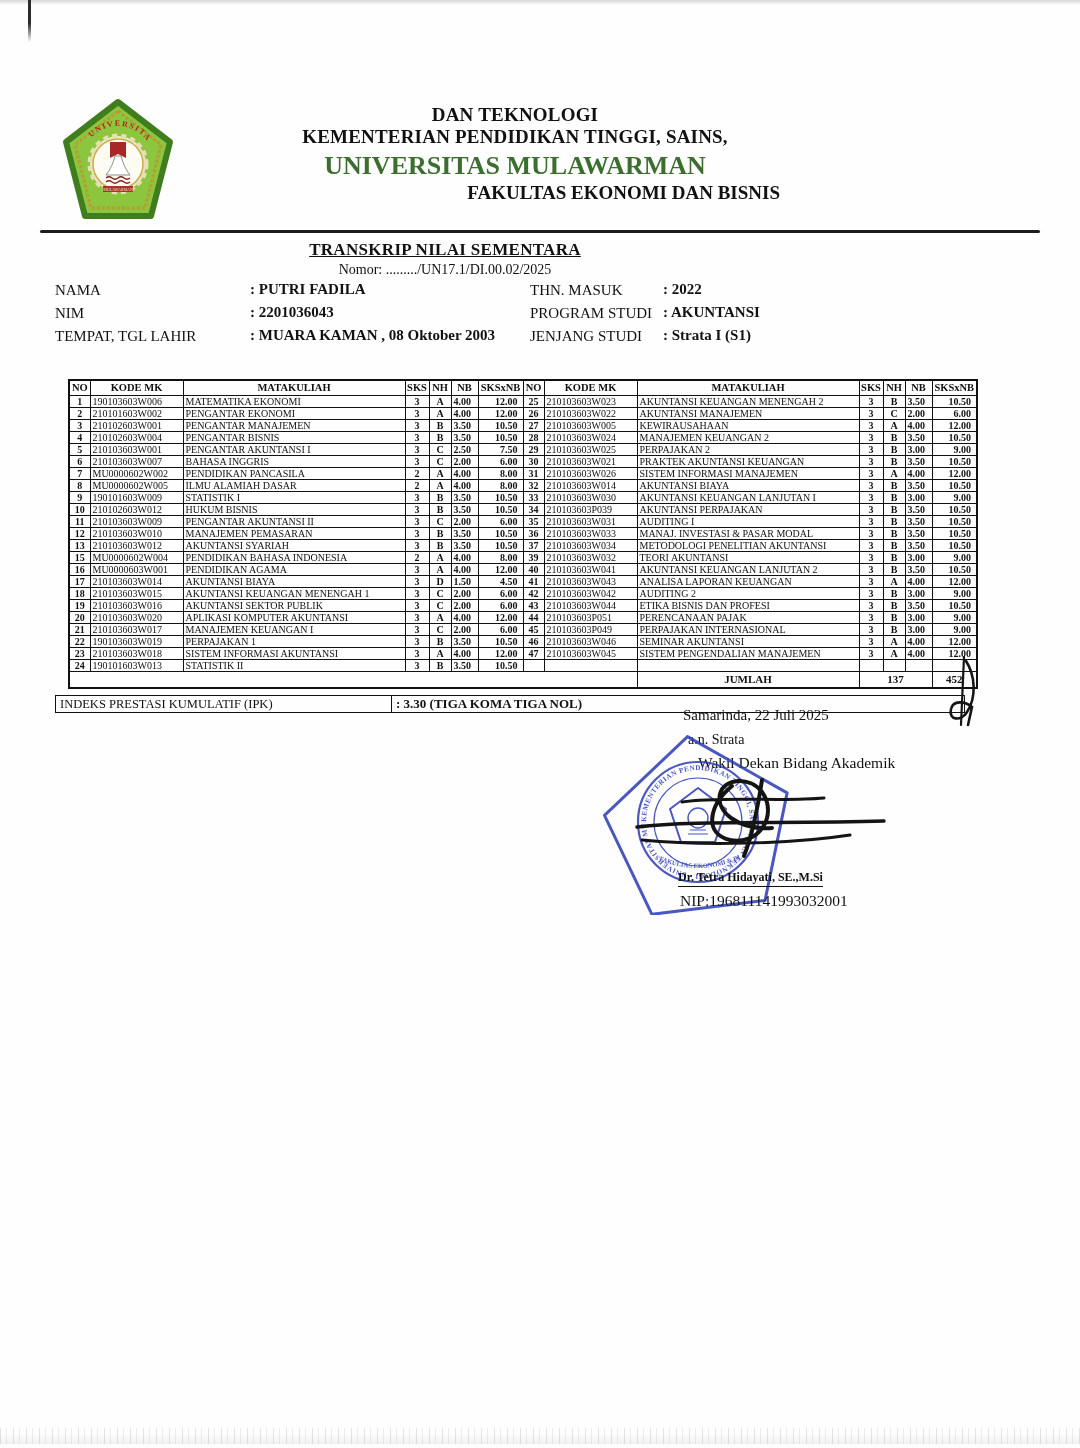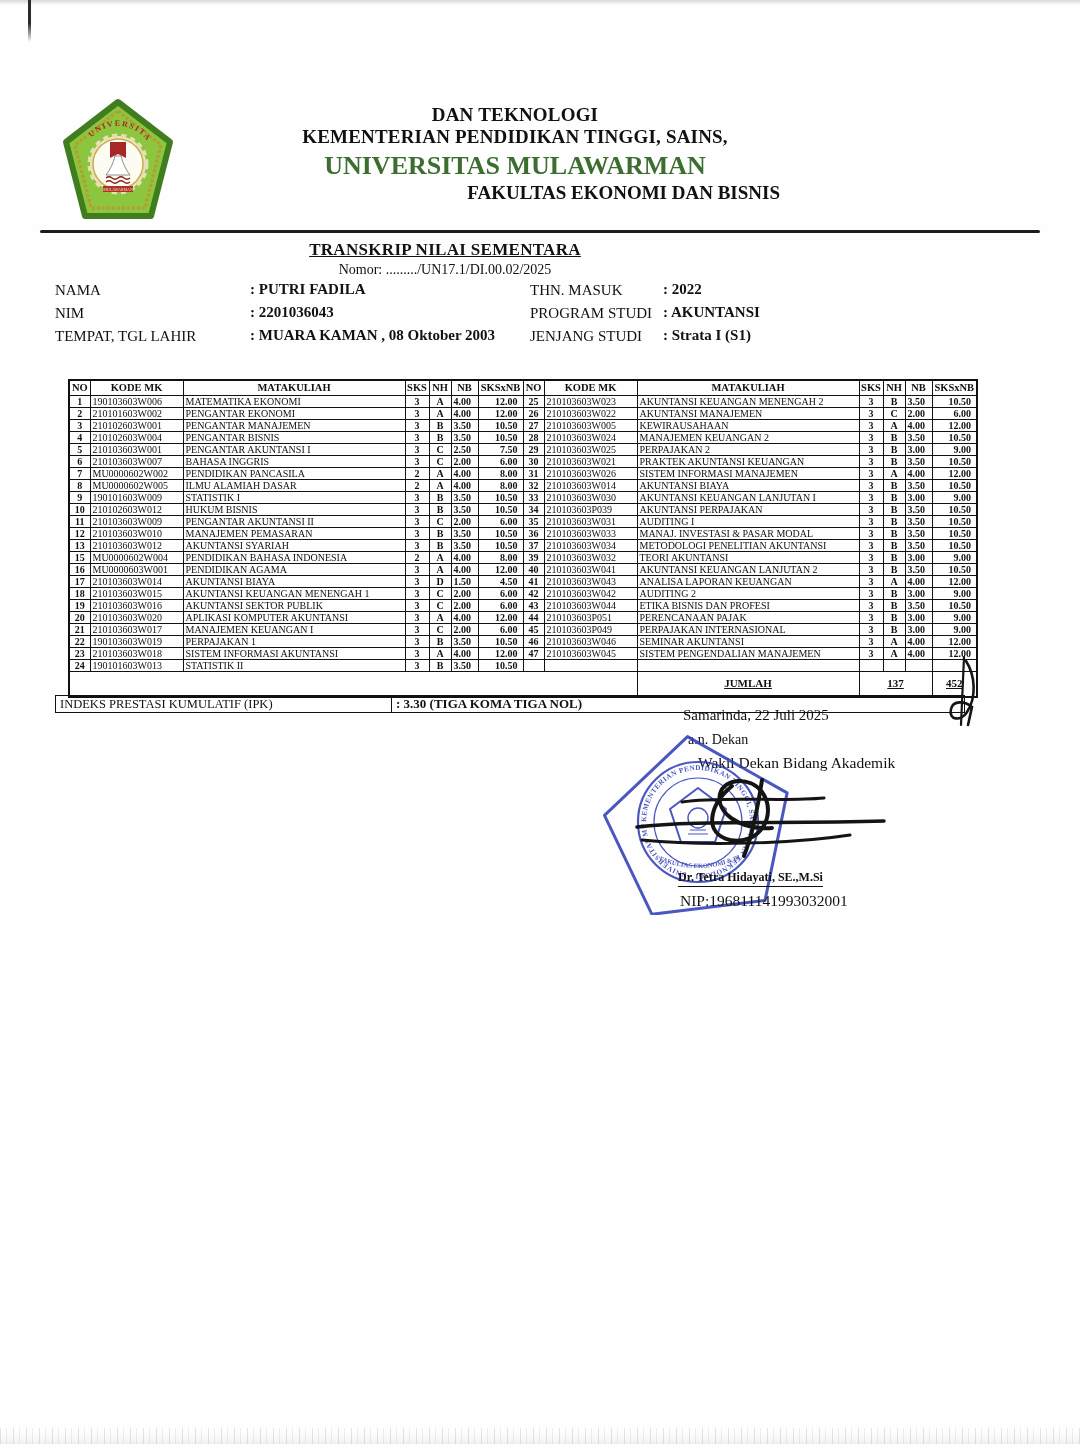--- a/index.html
+++ b/index.html
@@ -38,21 +38,21 @@
   .grades th, .grades td { border:1px solid #111; overflow:hidden; white-space:nowrap; }
   .grades { border:2px solid #111; }
   .grades th { height:15px; font-size:10.5px; font-weight:bold; text-align:center; padding:0 1px; }
   .grades td { height:11.7px; line-height:11px; padding:0 2px; }
   .c-no { text-align:center; font-weight:bold; }
   .c-kode { text-align:left; }
   .c-matakuliah { text-align:left; }
   .c-sks, .c-nh { text-align:center; font-weight:bold; }
   .c-nb { text-align:left; font-weight:bold; }
   .c-sksxnb { text-align:right; padding-right:5px !important; font-weight:bold; }
-  .jumlah-row td { height:26px; font-weight:bold;text-decoration:underline; }
+  .jumlah-row td { height:17px; font-weight:bold; }
   .jumlah-spacer { border-right:1px solid #111; }
   .jumlah-label { text-align:center; font-size:11px; }
   .jumlah-num { text-align:center; font-size:11px; }
   
   .ipk { position:absolute; left:55px; top:695px; width:910px; height:18px;
     border:1.5px solid #111; display:flex; align-items:center; }
   .ipk-label { width:336px; height:100%; border-right:1px solid #111; font-size:12.5px;
     display:flex; align-items:center; padding-left:4px; }
   .ipk-value { flex:1; font-size:13px; font-weight:bold; padding-left:4px; }
   
@@ -540,21 +540,21 @@
     <div class="ipk-label">INDEKS PRESTASI KUMULATIF (IPK)</div>
     <div class="ipk-value">: 3.30 (TIGA KOMA TIGA NOL)</div>
   </div>
 
   <svg class="paraph" viewBox="0 0 55 75">
     <path d="M28,6 C37,20 39,42 29,57 C23,67 10,65 13,54 C15,45 27,46 34,52 L30,70" fill="none" stroke="#151515" stroke-width="2.6" stroke-linecap="round"></path>
     <path d="M26,2 L23,70" fill="none" stroke="#151515" stroke-width="2.2" stroke-linecap="round"></path>
   </svg>
 
   <div class="place-date">Samarinda, 22 Juli 2025</div>
-  <div class="an-dekan">a.n. Dekan</div>
+  <div class="an-dekan">a.n. Strata</div>
   <div class="sig-role">Wakil Dekan Bidang Akademik</div>
 
   <svg class="stamp" viewBox="0 0 200 185">
     <g stroke="#2b3ab5" fill="none">
       <path d="M100,6 L192,74 L157,178 L43,178 L8,74 Z" stroke-width="3" stroke-linejoin="round" transform="rotate(-7 100 92)"></path>
       <circle cx="100" cy="92" r="60" stroke-width="2.2"></circle>
       <circle cx="100" cy="92" r="44" stroke-width="1.2"></circle>
       <path d="M100,58 L128,79 L117,112 L83,112 L72,79 Z" stroke-width="2" stroke-linejoin="round"></path>
       <circle cx="100" cy="88" r="10" stroke-width="1.4"></circle>
       <path d="M92,100 h16 M90,104 h20" stroke-width="1.2"></path>

